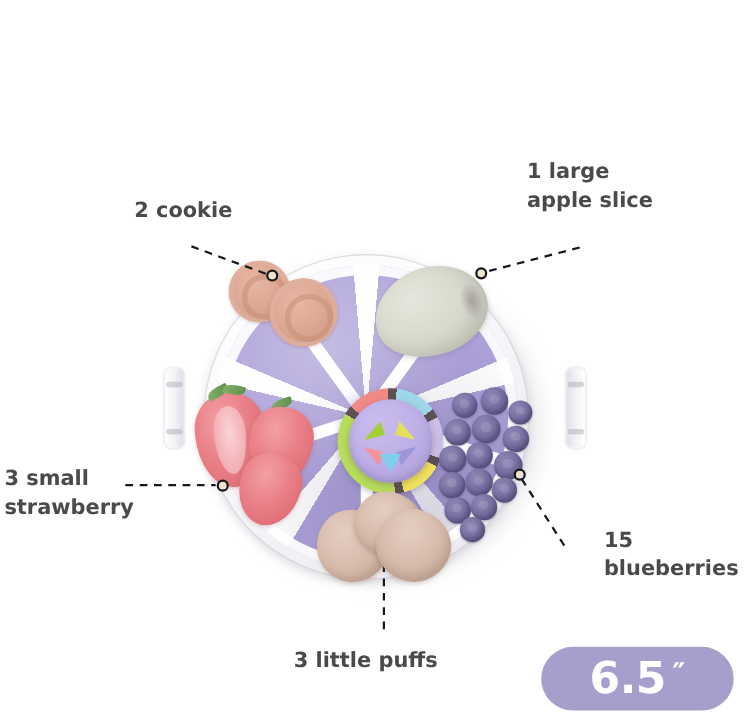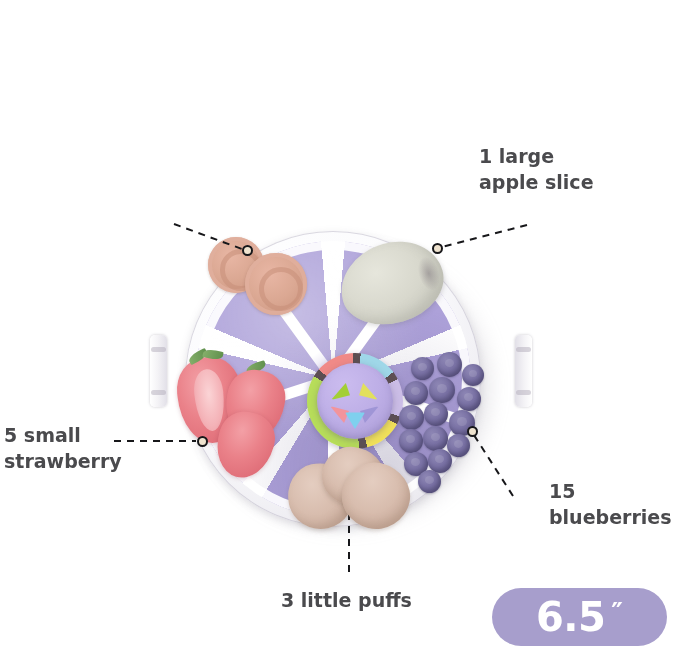--- a/index.html
+++ b/index.html
@@ -42,21 +42,21 @@
     font-family: "DejaVu Sans", sans-serif;
     font-weight: 700;
     font-size: 19px;
     line-height: 26px;
     white-space: pre-line;
   }
   .label-cookie      { left: 122px; top: 178px; }
   .label-apple       { left: 479px; top: 143px; }
   .label-strawberry  { left: 4px;   top: 422px; }
   .label-blueberries { left: 549px; top: 478px; }
-  .label-puffs       { left: 281px; top: 587px; }
+  .label-puffs       { left: 267px; top: 587px; }
 
   
   .leader { position: absolute; pointer-events: none; }
   .leader line { stroke: #17171a; stroke-width: 2; stroke-dasharray: 7 6; }
   .dot {
     position: absolute;
     width: 11px; height: 11px;
     border-radius: 50%;
     background: #efe3cf;
     border: 2px solid #17171a;
@@ -435,25 +435,26 @@
     <line x1="513" y1="496" x2="472" y2="432"></line>
     <line x1="349" y1="572" x2="349" y2="503"></line>
   </svg>
 
   <div class="dot" style="left:242px;top:245px;"></div>
   <div class="dot" style="left:432px;top:243px;"></div>
   <div class="dot" style="left:197px;top:436px;"></div>
   <div class="dot" style="left:467px;top:426px;"></div>
   <div class="dot" style="left:344px;top:497px;"></div>
 
+  <div class="label label-cookie">2 cookie</div>
 
   <div class="label label-apple">1 large
 apple slice</div>
 
-  <div class="label label-strawberry">5 small
+  <div class="label label-strawberry">3 small
 strawberry</div>
 
   <div class="label label-blueberries">15
 blueberries</div>
 
   <div class="label label-puffs">3 little puffs</div>
 
   <div class="badge">
     <span class="badge-value">6.5</span>
     <span class="badge-unit">″</span>

